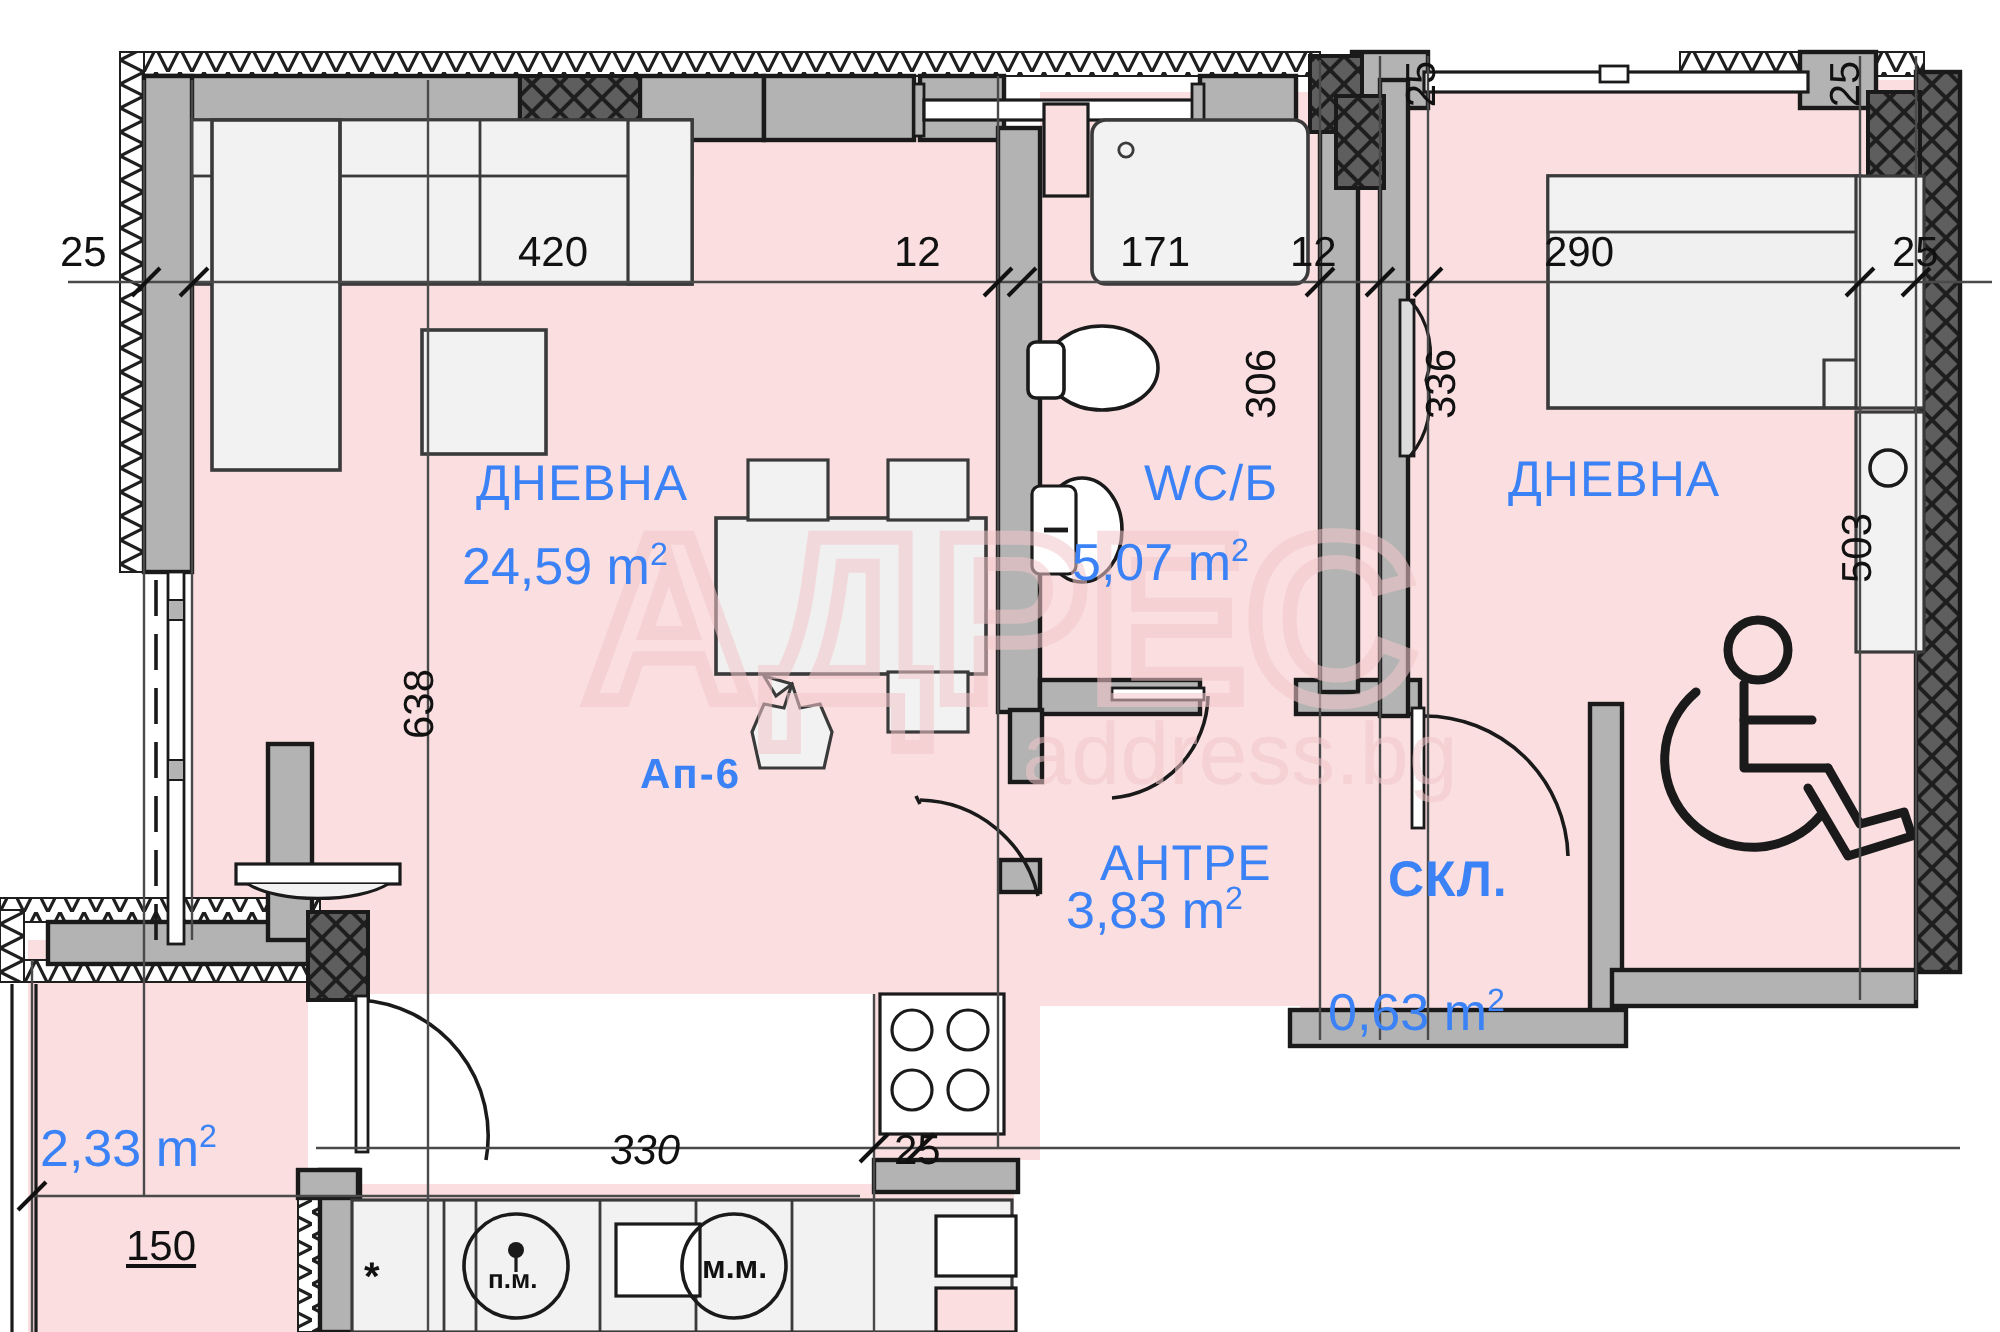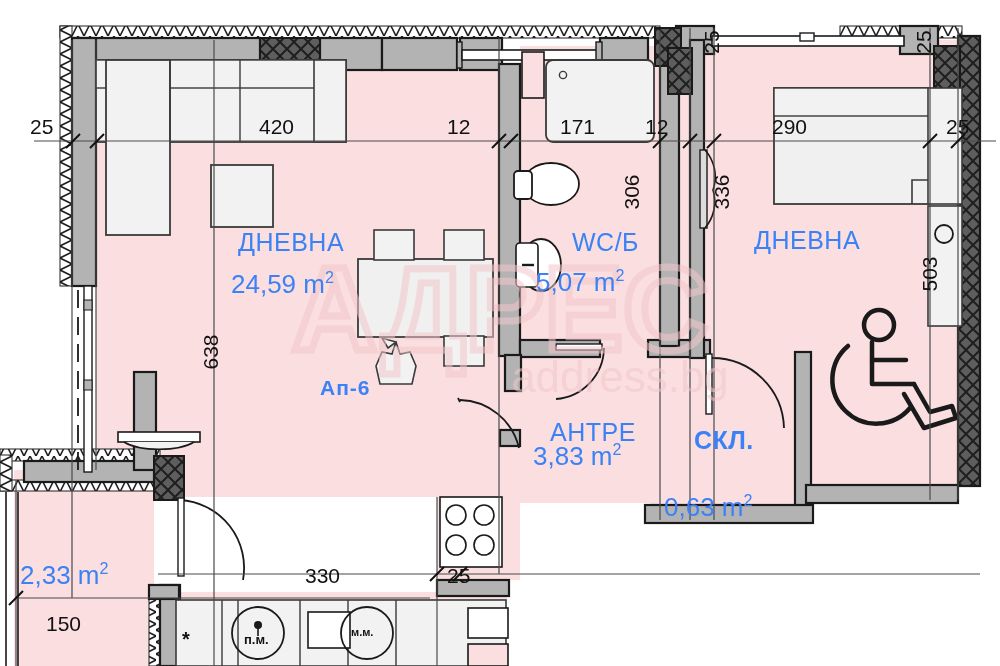--- a/index.html
+++ b/index.html
@@ -370,28 +370,28 @@
 
   <div class="lbl apt-code" style="left:320px; top:376px;">Ап-6</div>
 
   <div class="lbl dim" style="left:30px;  top:115px;">25</div>
   <div class="lbl dim" style="left:259px; top:115px;">420</div>
   <div class="lbl dim" style="left:447px; top:115px;">12</div>
   <div class="lbl dim" style="left:560px; top:115px;">171</div>
   <div class="lbl dim" style="left:645px; top:115px;">12</div>
   <div class="lbl dim" style="left:772px; top:115px;text-align:right;">290</div>
   <div class="lbl dim" style="left:946px; top:115px;">25</div>
-  <div class="lbl dim" style="left:305px; top:564px;">330</div>
+  <div class="lbl dim" style="left:305px; top:564px;font-style:italic;">330</div>
   <div class="lbl dim" style="left:447px; top:564px;">25</div>
-  <div class="lbl dim" style="left:46px;  top:612px;">150</div>
+  <div class="lbl dim" style="left:63px;  top:612px;text-decoration:underline;">150</div>
 
   <div class="lbl dim-v" style="left:700px; top:30px;">25</div>
   <div class="lbl dim-v" style="left:912px; top:30px;">25</div>
   <div class="lbl dim-v" style="left:614px; top:180px;">306</div>
   <div class="lbl dim-v" style="left:704px; top:180px;">336</div>
   <div class="lbl dim-v" style="left:912px; top:262px;">503</div>
   <div class="lbl dim-v" style="left:193px; top:340px;">638</div>
 
   <div class="lbl appl-txt" style="left:182px; top:628px; font-size:20px;">*</div>
   <div class="lbl appl-txt" style="left:244px; top:632px;">п.м.</div>
-  <div class="lbl appl-txt" style="left:351px; top:626px; font-size:11px;">м.м.</div>
+  <div class="lbl appl-txt" style="left:351px; top:626px; font-size:16px;">м.м.</div>
 
 </div>
 
 </body></html>

